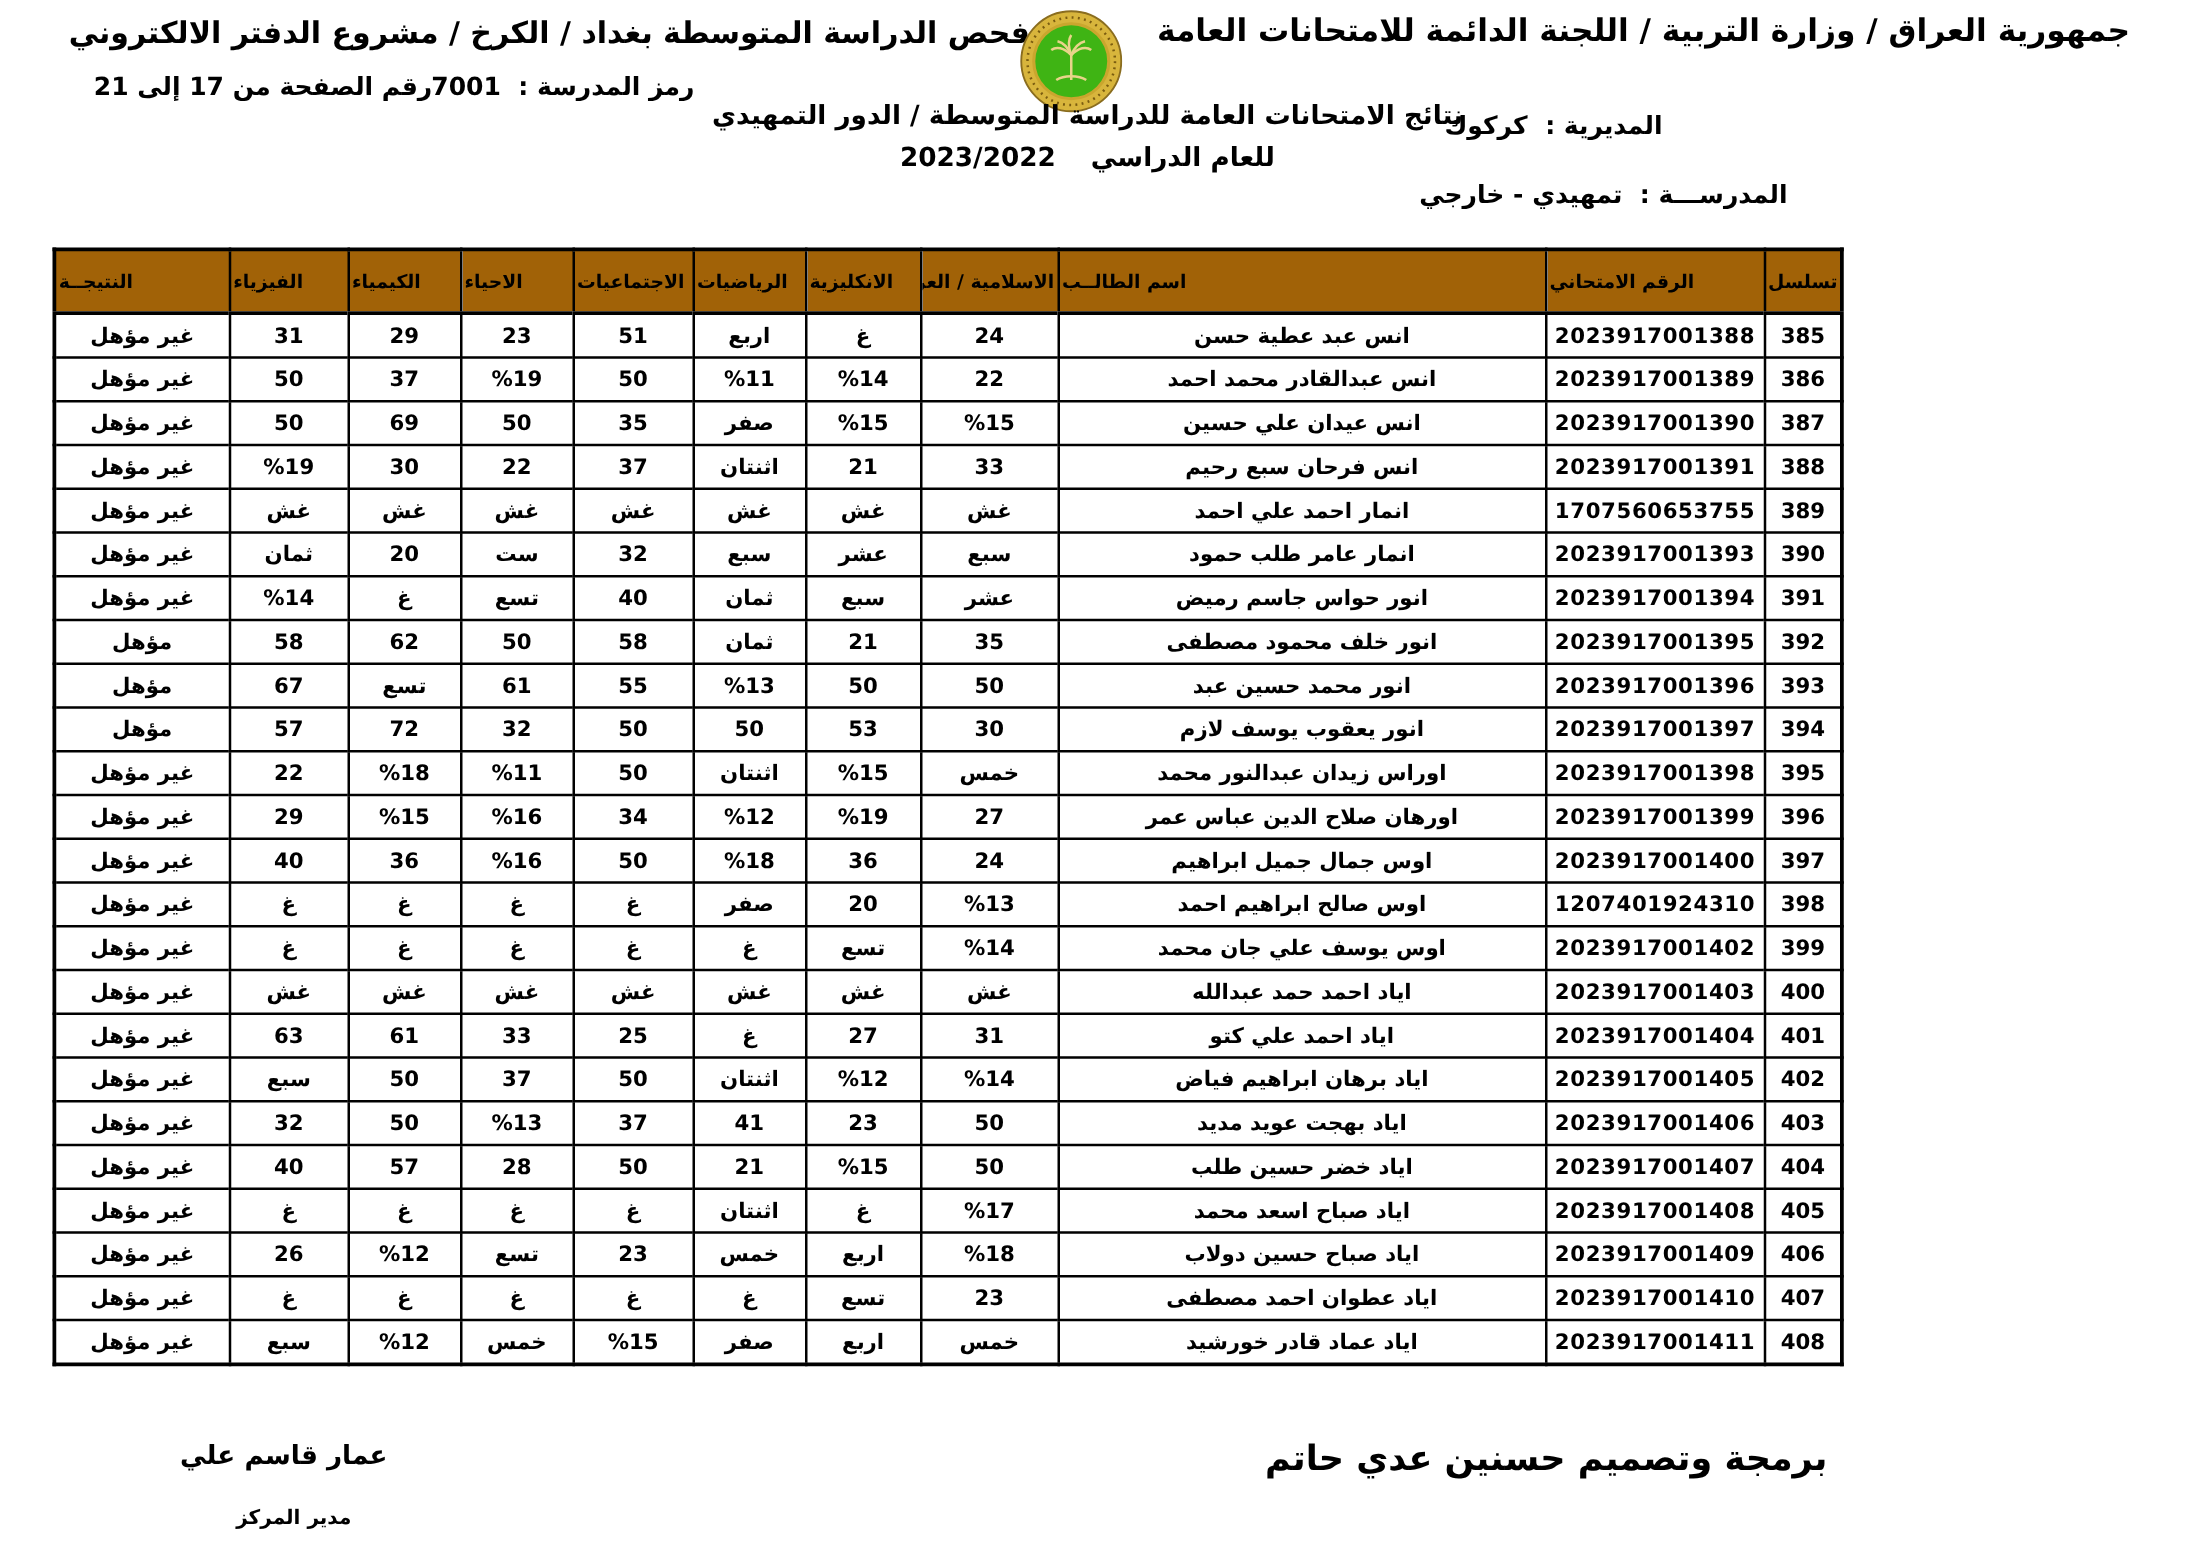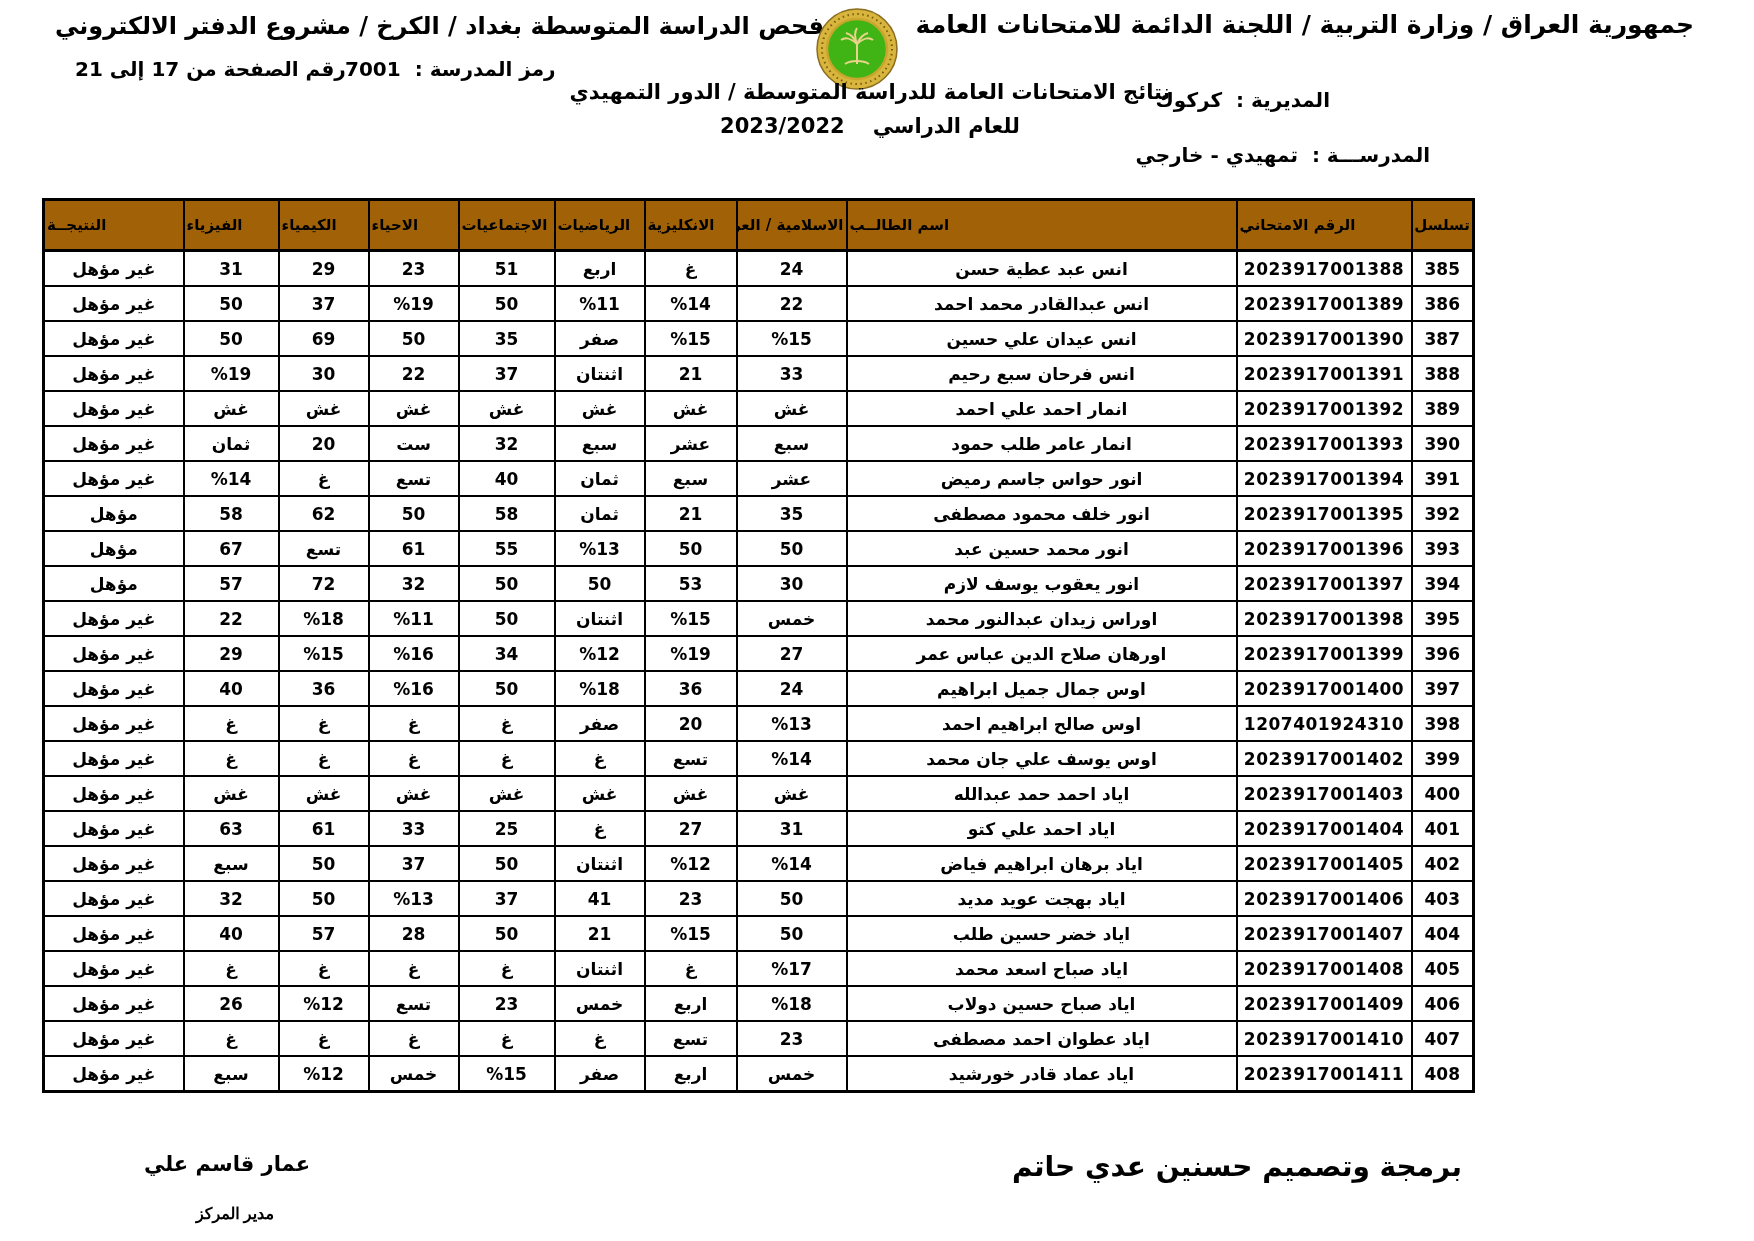--- a/index.html
+++ b/index.html
@@ -4,21 +4,21 @@
 <style>
   html,body{margin:0;padding:0;}
   body{
     width:1754px;height:1241px;position:relative;overflow:hidden;
     background:#ffffff;direction:rtl;
     font-family:"DejaVu Sans", sans-serif;color:#000;
   }
   .abs{position:absolute;}
 
   
-  .title-right{top:10px;right:60px;font-size:25px;font-weight:bold;white-space:nowrap;}
+  .title-right{top:10px;right:50px;font-size:25px;font-weight:bold;white-space:nowrap;}
   .title-left{top:12px;left:55px;font-size:24px;font-weight:bold;white-space:nowrap;}
   .school-code{top:57px;left:345px;font-size:20px;font-weight:bold;white-space:nowrap;}
   .page-range{top:57px;left:75px;font-size:20px;font-weight:bold;white-space:nowrap;}
   .results-title{top:80px;left:555px;width:630px;text-align:center;font-size:21px;font-weight:bold;white-space:nowrap;}
   .year-line{top:114px;left:555px;width:630px;text-align:center;font-size:21px;font-weight:bold;white-space:nowrap;}
   .directorate{top:88px;right:424px;font-size:20px;font-weight:bold;white-space:nowrap;}
   .school-name{top:143px;right:324px;font-size:20px;font-weight:bold;white-space:nowrap;}
   .gap{margin-inline-start:28px;margin-top:40px;}
   .gap-sm{margin-inline-start:14px;text-align:right;}
 
@@ -43,21 +43,21 @@
   }
   td.f{background:#ffff99;color:#a00000;}
   td.p{background:#ffffff;color:#000000;}
   td.name{text-align:right;padding-right:9px;font-size:18px;}
   td.exam{font-size:18px;letter-spacing:.5px;}
 
   
   .footer-right-1{top:1150px;right:292px;font-size:28px;font-weight:bold;white-space:nowrap;text-align:center;}
   .footer-right-2{top:1200px;right:312px;font-size:17px;font-weight:bold;white-space:nowrap;margin-top:46px;}
   .footer-left-1{top:1152px;left:160px;width:150px;font-size:21px;font-weight:bold;white-space:nowrap;}
-  .footer-left-2{top:1204px;left:160px;width:150px;text-align:center;font-size:16px;font-weight:bold;white-space:nowrap;font-family:Liberation Serif, serif;}
+  .footer-left-2{top:1204px;left:160px;width:150px;text-align:center;font-size:16px;font-weight:bold;white-space:nowrap;}
 </style>
 </head>
 <body>
 
 <div class="abs title-right">جمهورية العراق / وزارة التربية / اللجنة الدائمة للامتحانات العامة</div>
 <div class="abs title-left">مركز فحص الدراسة المتوسطة بغداد / الكرخ / مشروع الدفتر الالكتروني</div>
 
 <div class="abs logo">
   <svg width="82" height="86" viewBox="0 0 82 86" xmlns="http://www.w3.org/2000/svg">
     <circle cx="41" cy="43" r="40" fill="#d8b53c" stroke="#8a6d1f" stroke-width="1.5"></circle>
@@ -169,21 +169,21 @@
         <td class="f">21</td>
         <td class="f">اثنتان</td>
         <td class="f">37</td>
         <td class="f">22</td>
         <td class="f">30</td>
         <td class="f">%19</td>
         <td class="f">غير مؤهل</td>
       </tr>
       <tr>
         <td>389</td>
-        <td class="exam">2023917001392</td>
+        <td class="exam">1707560653755</td>
         <td class="name">انمار احمد علي احمد</td>
         <td class="f">غش</td>
         <td class="f">غش</td>
         <td class="f">غش</td>
         <td class="f">غش</td>
         <td class="f">غش</td>
         <td class="f">غش</td>
         <td class="f">غش</td>
         <td class="f">غير مؤهل</td>
       </tr>

